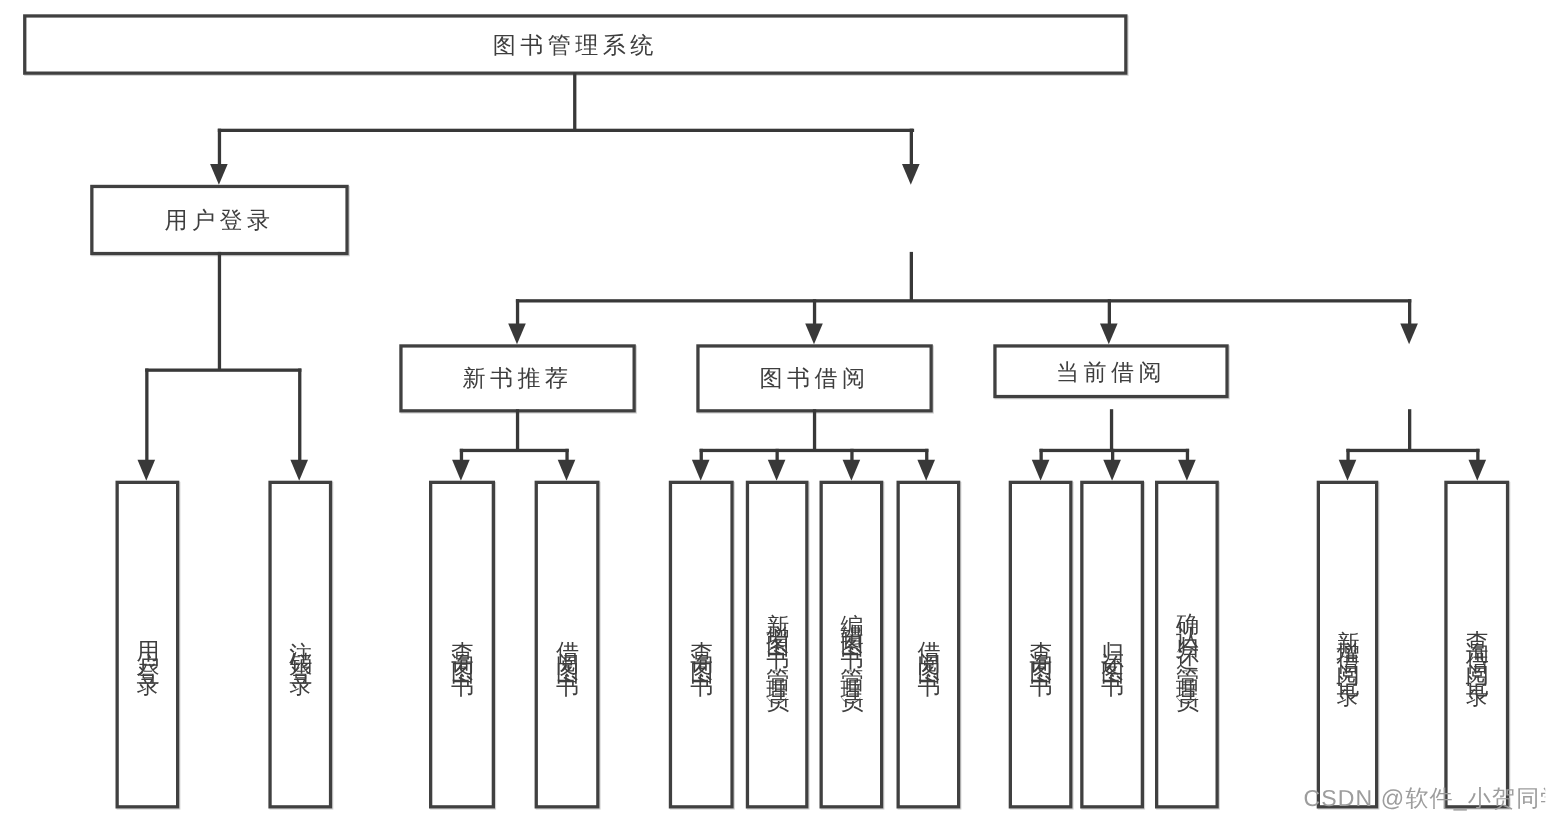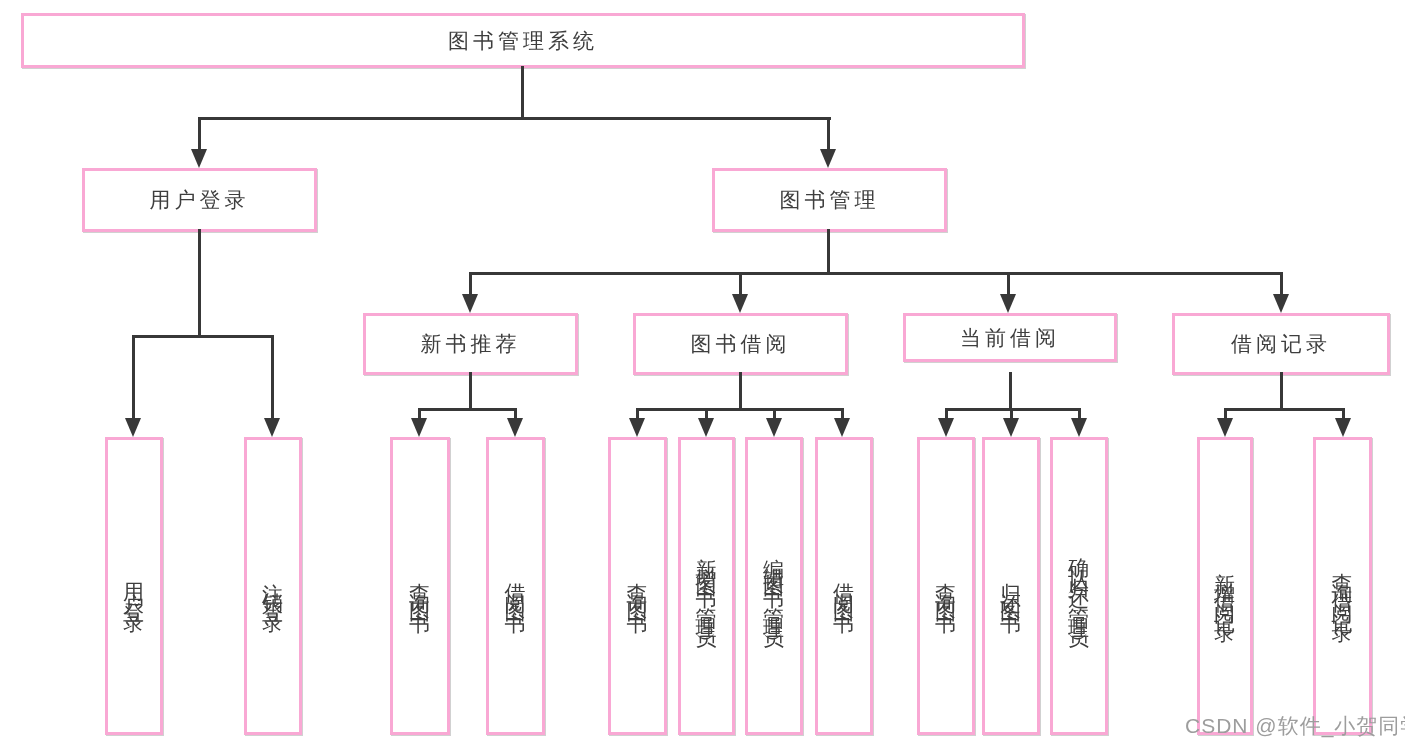--- a/index.html
+++ b/index.html
@@ -2,21 +2,21 @@
 <html><head>
 <meta charset="utf-8">
 <style>
   html,body { margin:0; padding:0; background:#ffffff; }
   #stage {
     position:relative; width:1405px; height:747px; background:#ffffff;
     font-family:"Liberation Sans","DejaVu Sans",sans-serif; overflow:hidden;
   }
   .box {
     position:absolute; box-sizing:border-box;
-    border:3px solid #f9a8d4; background:#ffffff;
+    border:3px solid #404040; background:#ffffff;
     display:flex; align-items:center; justify-content:center;
     color:#3e3e3e; font-size:21px; letter-spacing:4px;
     box-shadow:1px 1px 0 rgba(0,0,0,0.18);
   }
   .vbox {
     writing-mode:vertical-rl; text-orientation:mixed;
     font-size:21px; letter-spacing:10px; line-height:1;
   }
   .hline, .vline { position:absolute; background:#383838; }
   .hline { height:3px; }
@@ -45,23 +45,20 @@
   <div class="vline" style="left:521px; top:66px;  height:53px;"></div>
   <div class="hline" style="left:198px; top:117px; width:633px;"></div>
   <div class="vline" style="left:198px; top:117px; height:34px;"></div>
   <div class="arrow" style="left:191px; top:149px;"></div>
   <div class="vline" style="left:827px; top:117px; height:34px;"></div>
   <div class="arrow" style="left:820px; top:149px;"></div>
 
   <div class="box" style="left:82px; top:168px; width:235px; height:64px;">
     <span>用户登录</span>
   </div>
-  <div class="box" style="left:712px; top:168px; width:235px; height:64px;">
-    <span>图书管理</span>
-  </div>
 
   <div class="vline" style="left:198px; top:229px; height:108px;"></div>
   <div class="hline" style="left:132px; top:335px; width:142px;"></div>
   <div class="vline" style="left:132px; top:335px; height:86px;"></div>
   <div class="arrow" style="left:125px; top:418px;"></div>
   <div class="vline" style="left:271px; top:335px; height:86px;"></div>
   <div class="arrow" style="left:264px; top:418px;"></div>
 
   <div class="vline" style="left:827px; top:229px; height:45px;"></div>
   <div class="hline" style="left:469px; top:272px; width:814px;"></div>
@@ -75,23 +72,20 @@
   <div class="arrow" style="left:1273px; top:294px;"></div>
 
   <div class="box" style="left:633px; top:313px; width:215px; height:62px;">
     <span>图书借阅</span>
   </div>
   <div class="box" style="left:363px; top:313px; width:215px; height:62px;">
     <span>新书推荐</span>
   </div>
   <div class="box" style="left:903px; top:313px; width:214px; height:49px;">
     <span>当前借阅</span>
-  </div>
-  <div class="box" style="left:1172px; top:313px; width:218px; height:62px;">
-    <span>借阅记录</span>
   </div>
 
   <div class="vline" style="left:469px; top:372px; height:38px;"></div>
   <div class="hline" style="left:418px; top:408px; width:99px;"></div>
   <div class="vline" style="left:418px; top:408px; height:14px;"></div>
   <div class="arrow" style="left:411px; top:418px;"></div>
   <div class="vline" style="left:514px; top:408px; height:14px;"></div>
   <div class="arrow" style="left:507px; top:418px;"></div>
 
   <div class="vline" style="left:739px; top:372px; height:38px;"></div>

